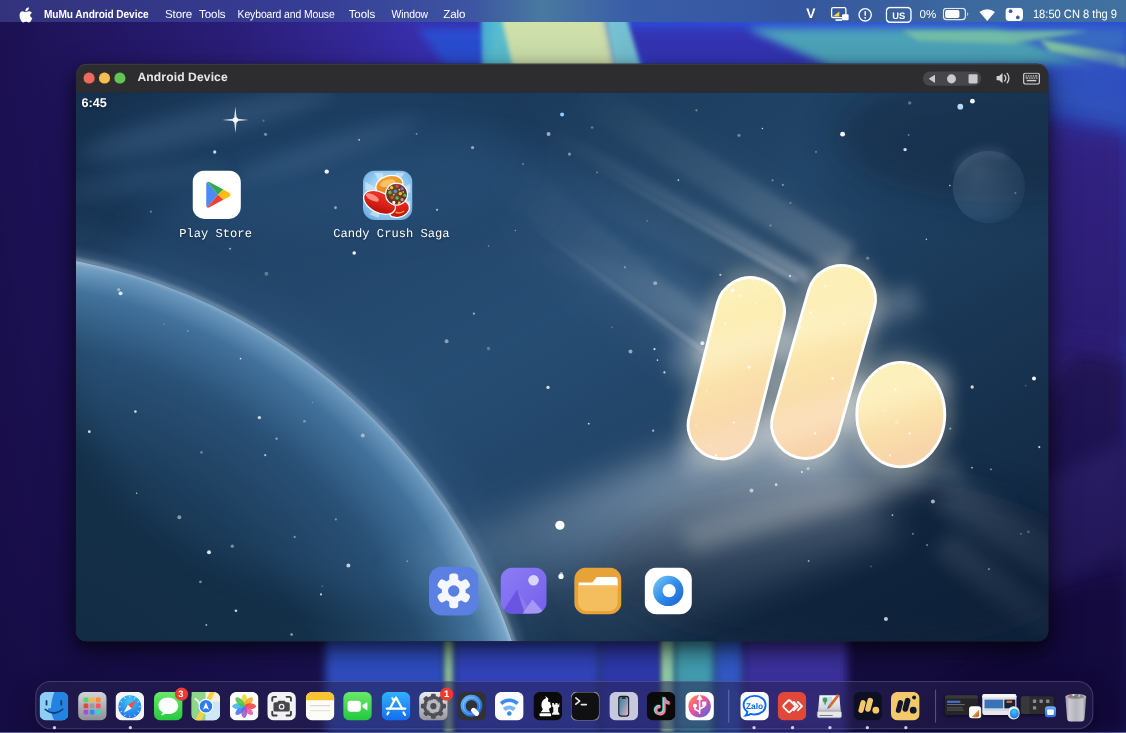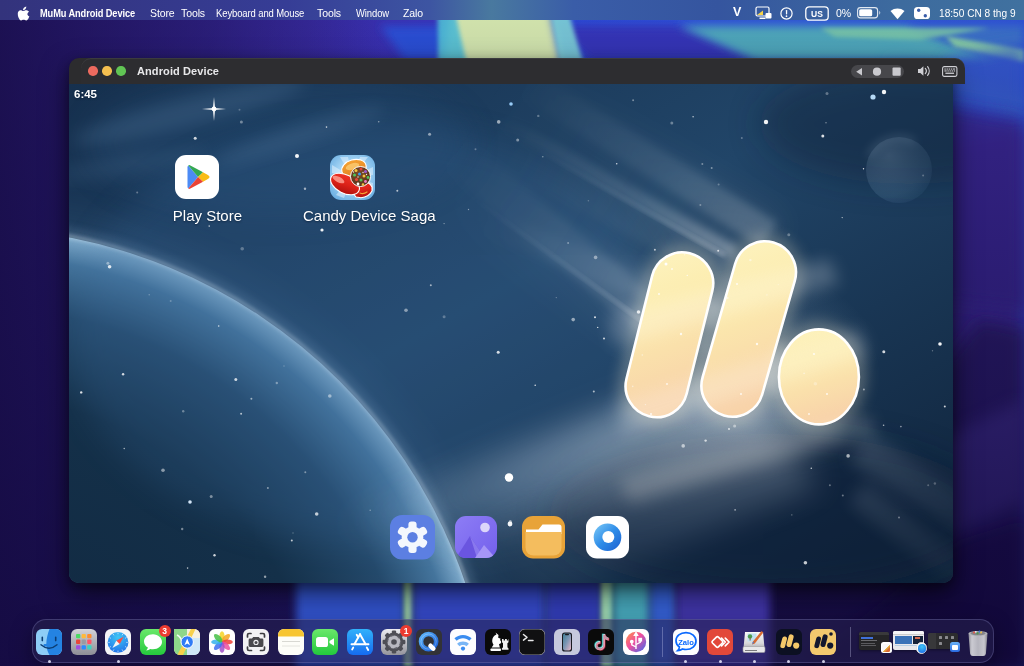--- a/index.html
+++ b/index.html
@@ -9,29 +9,29 @@
 
   
   #menubar { position:absolute; left:0; top:0; width:1024px; height:20px;
     background:linear-gradient(90deg,#33337c 0%,#363d96 28%,#3d55a2 42%,#49799f 48%,#3a5da8 56%,#35559f 70%,#3d6b9e 88%,#40719f 100%);
     color:#fff; }
   .mi { position:absolute; top:6.5px; white-space:nowrap; font-size:10.5px; letter-spacing:-0.1px; }
 
   
   #win { position:absolute; left:69px; top:58px; width:884px; height:525px; border-radius:10px;
     box-shadow:0 12px 28px rgba(0,0,0,.5), 0 4px 12px rgba(0,0,0,.38); background:#2c2c2e; }
-  #titlebar { position:absolute; left:12px; top:0; width:100%; height:26px; background:#2d2d30;
+  #titlebar { position:absolute; left:0; top:0; width:100%; height:26px; background:#2d2d30;
     border-radius:10px 10px 0 0; box-shadow:inset 0 1px 0 rgba(255,255,255,.07); }
   .tl { position:absolute; top:8px; width:9.5px; height:9.5px; border-radius:50%; }
   #wtitle { position:absolute; left:56px; top:6.5px; font-size:11px; font-weight:bold; color:#e8e8ea; letter-spacing:.1px; }
   #navgrp { position:absolute; left:770px; top:6.5px; width:53px; height:13.5px; background:#47474b; border-radius:7px; }
   #screen { position:absolute; left:0; top:26px; width:884px; height:499px; border-radius:0 0 10px 10px; overflow:hidden; background:#152c49; }
   #asvg { position:absolute; left:0; top:0; }
 
-  .alabel { position:absolute; color:#fff; font-size:15px; text-align:right; text-shadow:0 1px 2px rgba(0,20,40,.6); white-space:nowrap; }
+  .alabel { position:absolute; color:#fff; font-size:11px; text-align:center; text-shadow:0 1px 2px rgba(0,20,40,.6); white-space:nowrap;font-family:Liberation Mono, monospace; }
   #aclock { position:absolute; left:5px; top:4px; color:#fff; font-size:11.5px; font-weight:bold; text-shadow:0 1px 2px rgba(0,20,40,.5); }
 
   
   #dock { position:absolute; left:32px; top:619px; width:962px; height:44px; border-radius:14px;
     background:rgba(38,32,78,.58); border:1px solid rgba(160,160,220,.26);
     box-shadow:0 8px 22px rgba(0,0,0,.35); }
   .di { position:absolute; top:9px; width:26px; height:26px; }
   .di svg { position:absolute; left:0; top:0; }
   .rundot { position:absolute; top:40px; width:3px; height:3px; border-radius:50%; background:rgba(235,235,255,.85); }
   .badge { position:absolute; top:-4px; right:-5px; min-width:12px; height:12px; border-radius:6px; background:#ec3b30; color:#fff; font-size:8.5px; line-height:12px; text-align:center; padding:0 2px; font-weight:bold; }
@@ -537,21 +537,21 @@
             <circle cx="31" cy="25" r="1.5" fill="#52c45a"></circle>
               <circle cx="35.5" cy="26.5" r="1.4" fill="#e87fc0"></circle>
             <circle cx="28" cy="29" r="1.4" fill="#fff"></circle>
               <circle cx="33" cy="29.5" r="1.3" fill="#f3c53d"></circle>
             <circle cx="23.5" cy="17" r=".7" fill="#fff" opacity=".9"></circle>
               <circle cx="33" cy="17.5" r=".7" fill="#fff" opacity=".9"></circle>
             <circle cx="28" cy="22" r=".7" fill="#fff" opacity=".9"></circle>
               <circle cx="36.5" cy="19.5" r=".7" fill="#fff" opacity=".9"></circle>
           </g>
         </svg>
-        <div class="alabel" style="left:234px;top:123px;width:100px">Candy Device Saga</div>
+        <div class="alabel" style="left:234px;top:123px;width:100px">Candy Crush Saga</div>
 
         <svg width="45" height="44.5" viewBox="0 0 45 44.5" style="position:absolute;left:321px;top:431px">
           <rect width="45" height="44.5" rx="12" fill="#5c7fe2"></rect>
           <g transform="translate(22.5,22.2)" fill="#f4f7fd">
             <circle r="10.8"></circle>
             <g>
               <rect x="-4.1" y="-15.8" width="8.2" height="8" rx="3"></rect>
               <rect x="-4.1" y="7.8" width="8.2" height="8" rx="3"></rect>
               <rect x="-4.1" y="-15.8" width="8.2" height="8" rx="3" transform="rotate(60)"></rect>
               <rect x="-4.1" y="7.8" width="8.2" height="8" rx="3" transform="rotate(60)"></rect>

